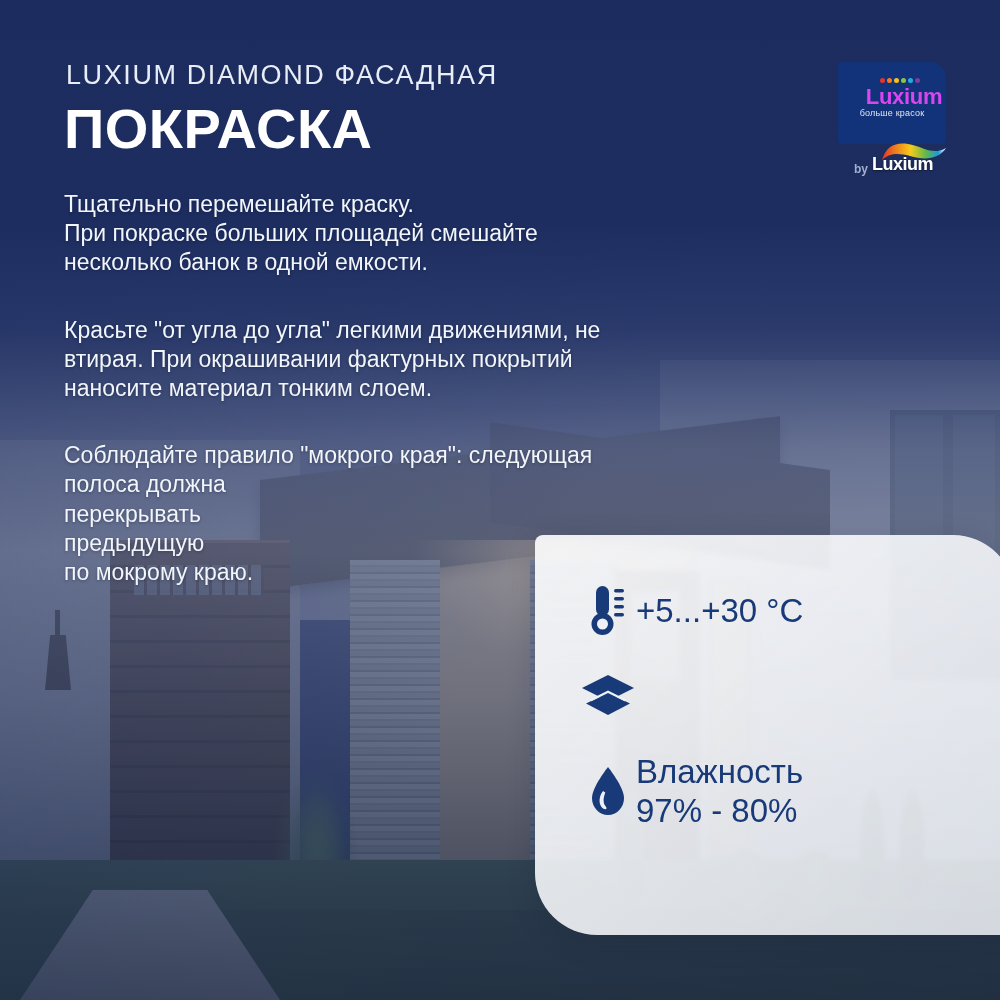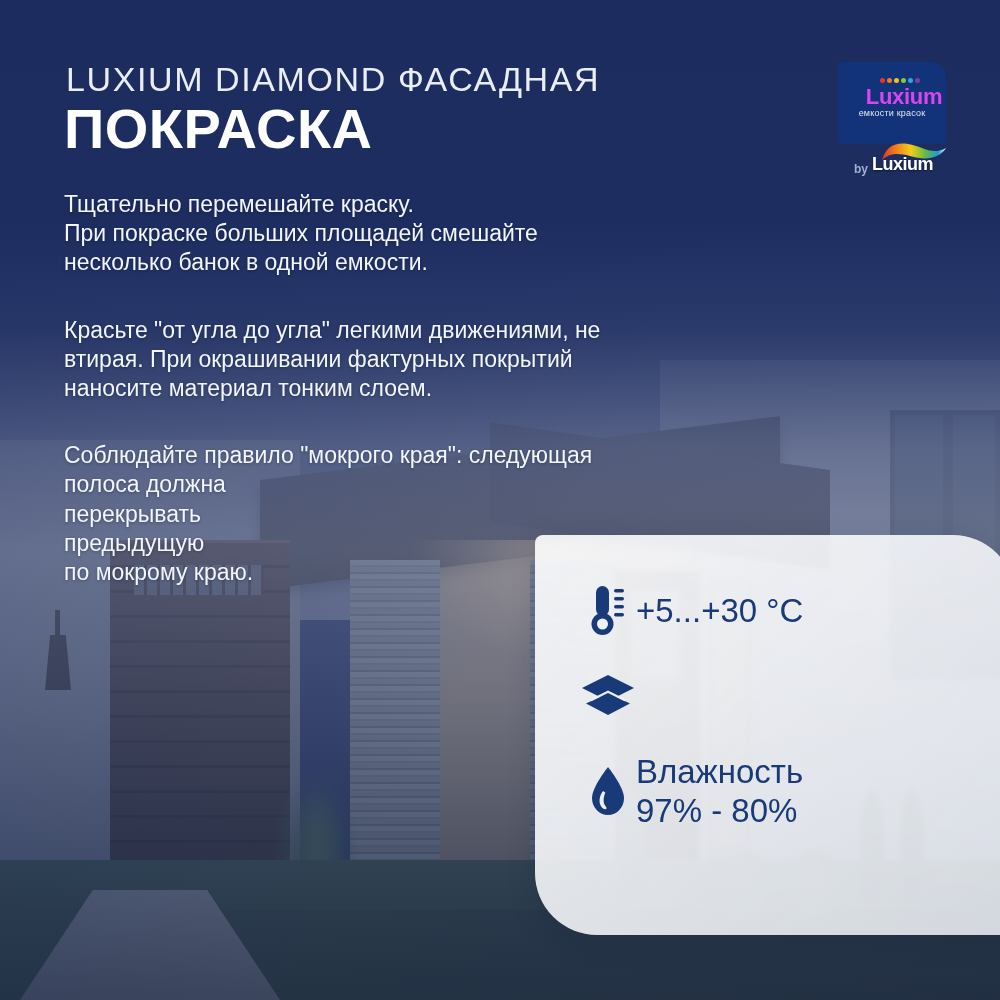--- a/index.html
+++ b/index.html
@@ -92,21 +92,21 @@
         rgba(86,98,137,.80) 45%,
         rgba(104,114,148,.66) 55%,
         rgba(74,86,122,.62) 70%,
         rgba(44,58,92,.68) 85%,
         rgba(30,42,72,.74) 100%);}
   .tint2{position:absolute;inset:0;
       background:linear-gradient(120deg,rgba(28,44,95,.34),rgba(28,44,95,0) 55%);}
 
   
   .eyebrow{position:absolute;left:66px;top:60px;
-      font-size:34px;letter-spacing:1.6px;color:#e9edf5;font-weight:400;}
+      font-size:27px;letter-spacing:1.6px;color:#e9edf5;font-weight:400;}
   .headline{position:absolute;left:64px;top:96px;
       font-size:56px;font-weight:700;letter-spacing:.5px;color:#ffffff;}
 
   
   .logo{position:absolute;left:838px;top:62px;width:122px;height:120px;}
   .logo-tile{position:absolute;left:0;top:0;width:108px;height:82px;
       background:#123379;border-radius:4px 16px 4px 4px;}
   .logo-dots{position:absolute;left:42px;top:16px;display:flex;gap:2px;}
   .logo-dots i{width:5px;height:5px;border-radius:50%;display:block;}
   .logo-word{position:absolute;left:22px;top:22px;width:88px;text-align:center;
@@ -192,21 +192,21 @@
     <div class="logo-tile"></div>
     <div class="logo-dots">
       <i style="background:#e8342a"></i>
         <i style="background:#f07d1e"></i>
         <i style="background:#f4c11c"></i>
         <i style="background:#8cc63f"></i>
         <i style="background:#2aa9e0"></i>
         <i style="background:#7b3f9d"></i>
     </div>
     <div class="logo-word">Luxium</div>
-    <div class="logo-tag">емкости красок</div>
+    <div class="logo-tag">больше красок</div>
     <div class="logo-dulux">
       <svg width="74" height="26" viewBox="0 0 74 26">
         <defs>
           <linearGradient id="sw" x1="0" y1="0" x2="1" y2="0">
             <stop offset="0%" stop-color="#e03127"></stop>
               <stop offset="22%" stop-color="#f0801d"></stop>
             <stop offset="45%" stop-color="#f3cb1b"></stop>
               <stop offset="68%" stop-color="#63b948"></stop>
             <stop offset="88%" stop-color="#1b9ad6"></stop>
               <stop offset="100%" stop-color="#ffffff"></stop>

